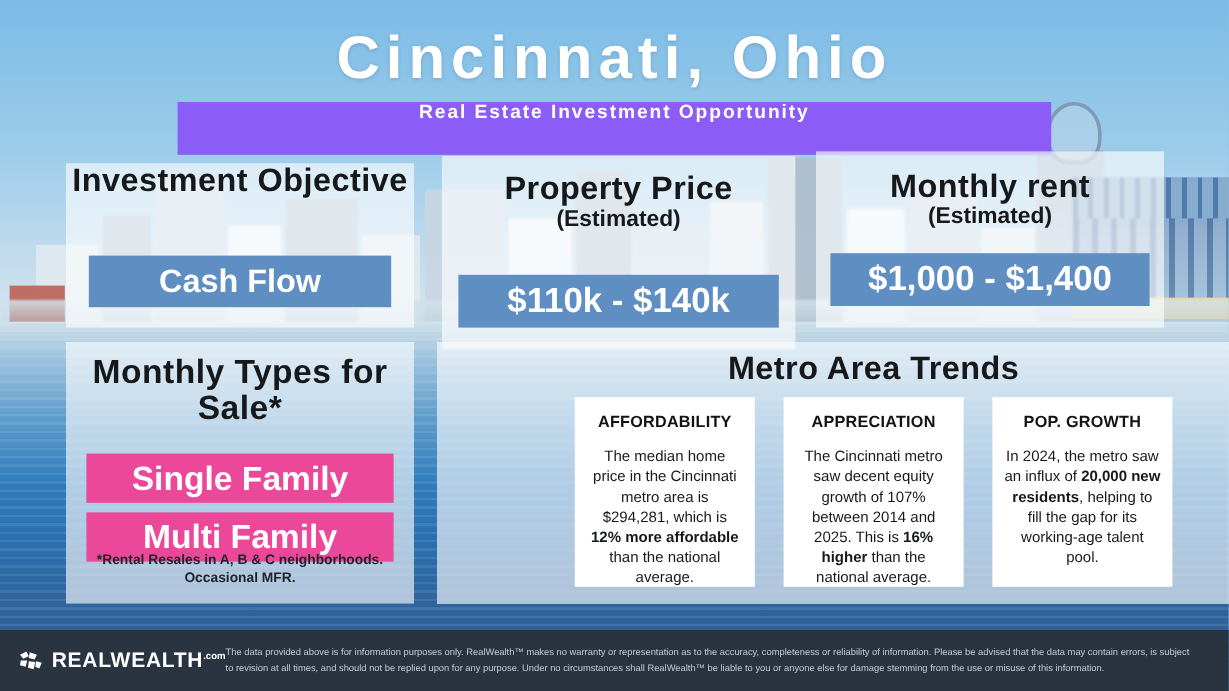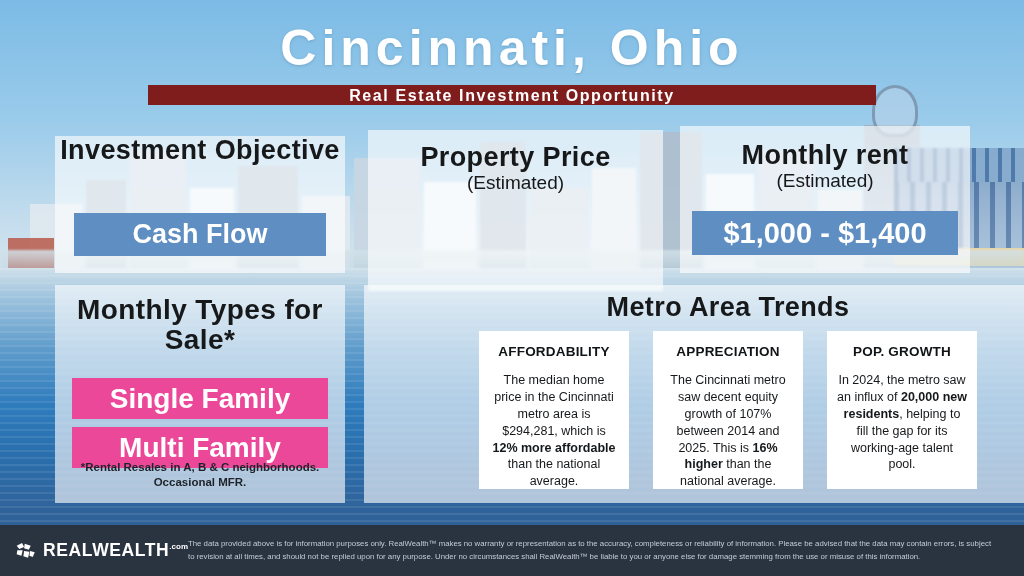--- a/index.html
+++ b/index.html
@@ -81,39 +81,39 @@
     background:#b9594a; opacity:.85;
   }
 
   
   .title{
     position:absolute; top:22px; left:0; right:0; text-align:center;
     font-size:50px; font-weight:bold; color:#ffffff; letter-spacing:5px;
     line-height:1.05; text-shadow:0 1px 3px rgba(70,110,140,.35);
   }
   .subbar{
-    position:absolute; top:85px; left:148px; width:728px; height:20px;
-    background:#7f1d1d; display:flex; align-items:flex-end; justify-content:center;
+    position:absolute; top:85px; left:148px; width:728px; height:44px;
+    background:#8b5cf6; display:flex; align-items:flex-start; justify-content:center;
   }
   .subbar span{
     color:#fff; font-size:16px; font-weight:bold; letter-spacing:1.6px;
   }
 
   
   .panel{
     position:absolute;
     background:rgba(255,255,255,.62);
     backdrop-filter:blur(1px);
   }
   .panel-title{
     text-align:center; color:#16181a; font-weight:bold;
     letter-spacing:.4px; line-height:1.08;
   }
   .panel-sub{
-    text-align:center; color:#16181a; font-weight:normal;
+    text-align:center; color:#16181a; font-weight:bold;
     font-size:19px; line-height:1.15;
   }
   .valuebar{
     background:#5e8ec2; display:flex; align-items:center; justify-content:center;
     color:#ffffff; font-weight:bold;
   }
 
   
   #card-objective { left:55px;  top:136px; width:290px; height:137px; }
   #card-price     { left:368px; top:130px; width:295px; height:161px; }
@@ -220,20 +220,21 @@
 </div>
 
 <div class="panel" id="card-objective">
   <div class="panel-title">Investment Objective</div>
   <div class="valuebar">Cash Flow</div>
 </div>
 
 <div class="panel" id="card-price">
   <div class="panel-title">Property Price</div>
   <div class="panel-sub">(Estimated)</div>
+  <div class="valuebar">$110k - $140k</div>
 </div>
 
 <div class="panel" id="card-rent">
   <div class="panel-title">Monthly rent</div>
   <div class="panel-sub">(Estimated)</div>
   <div class="valuebar">$1,000 - $1,400</div>
 </div>
 
 <div class="panel" id="panel-types">
   <div class="panel-title">Monthly Types for Sale*</div>

